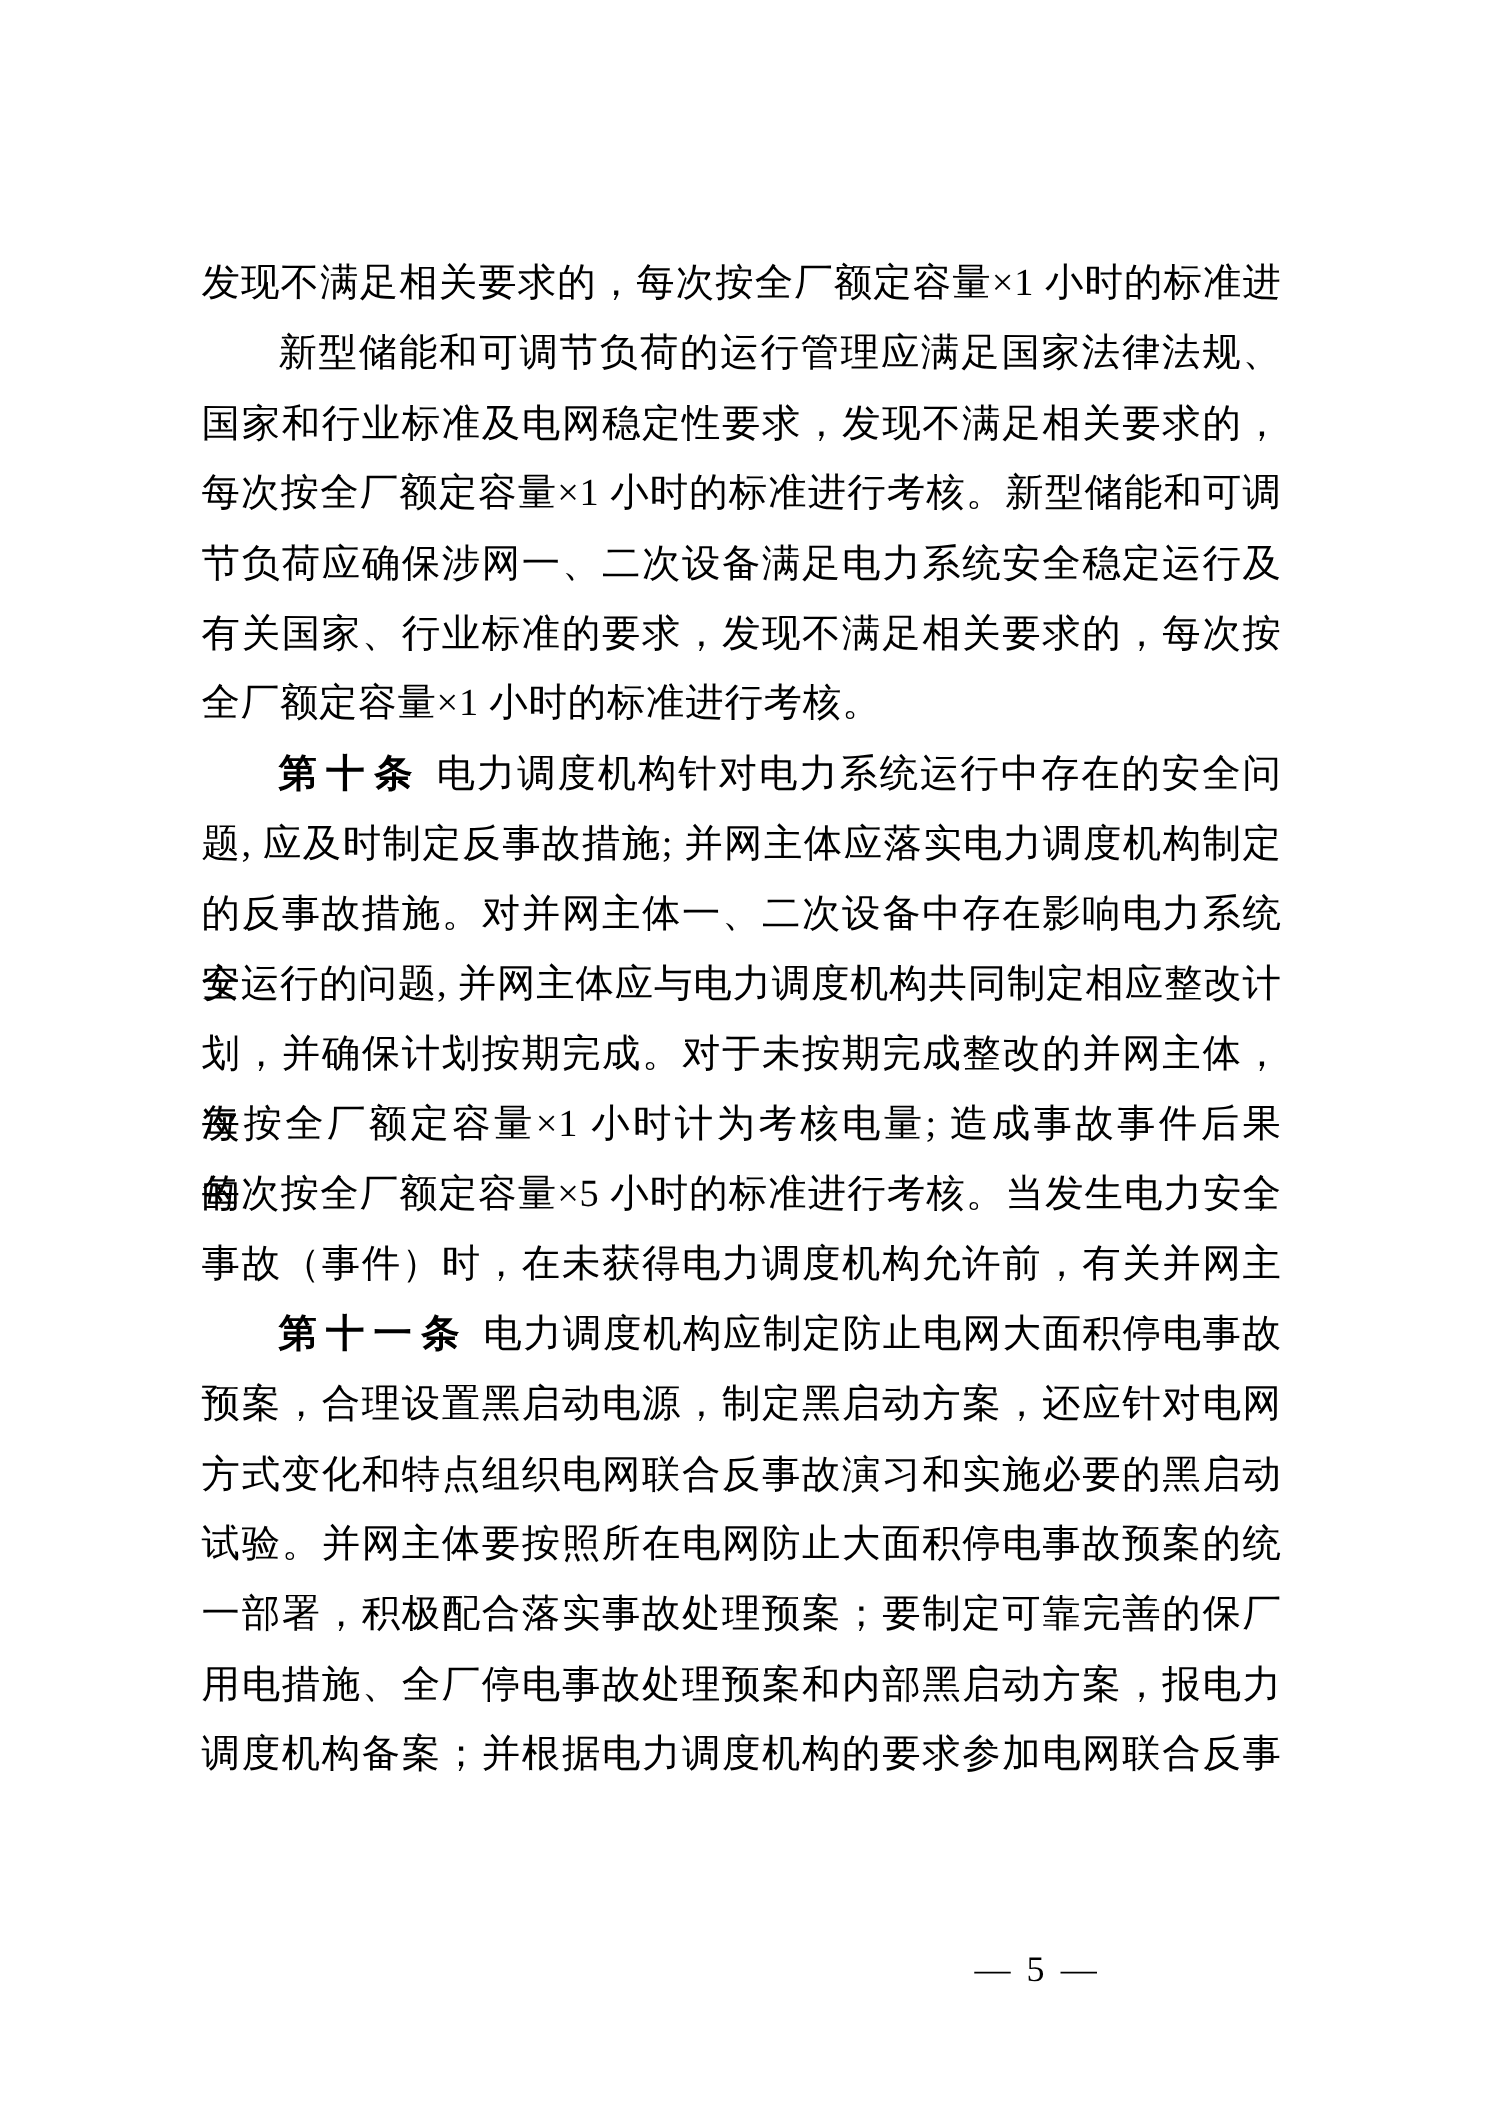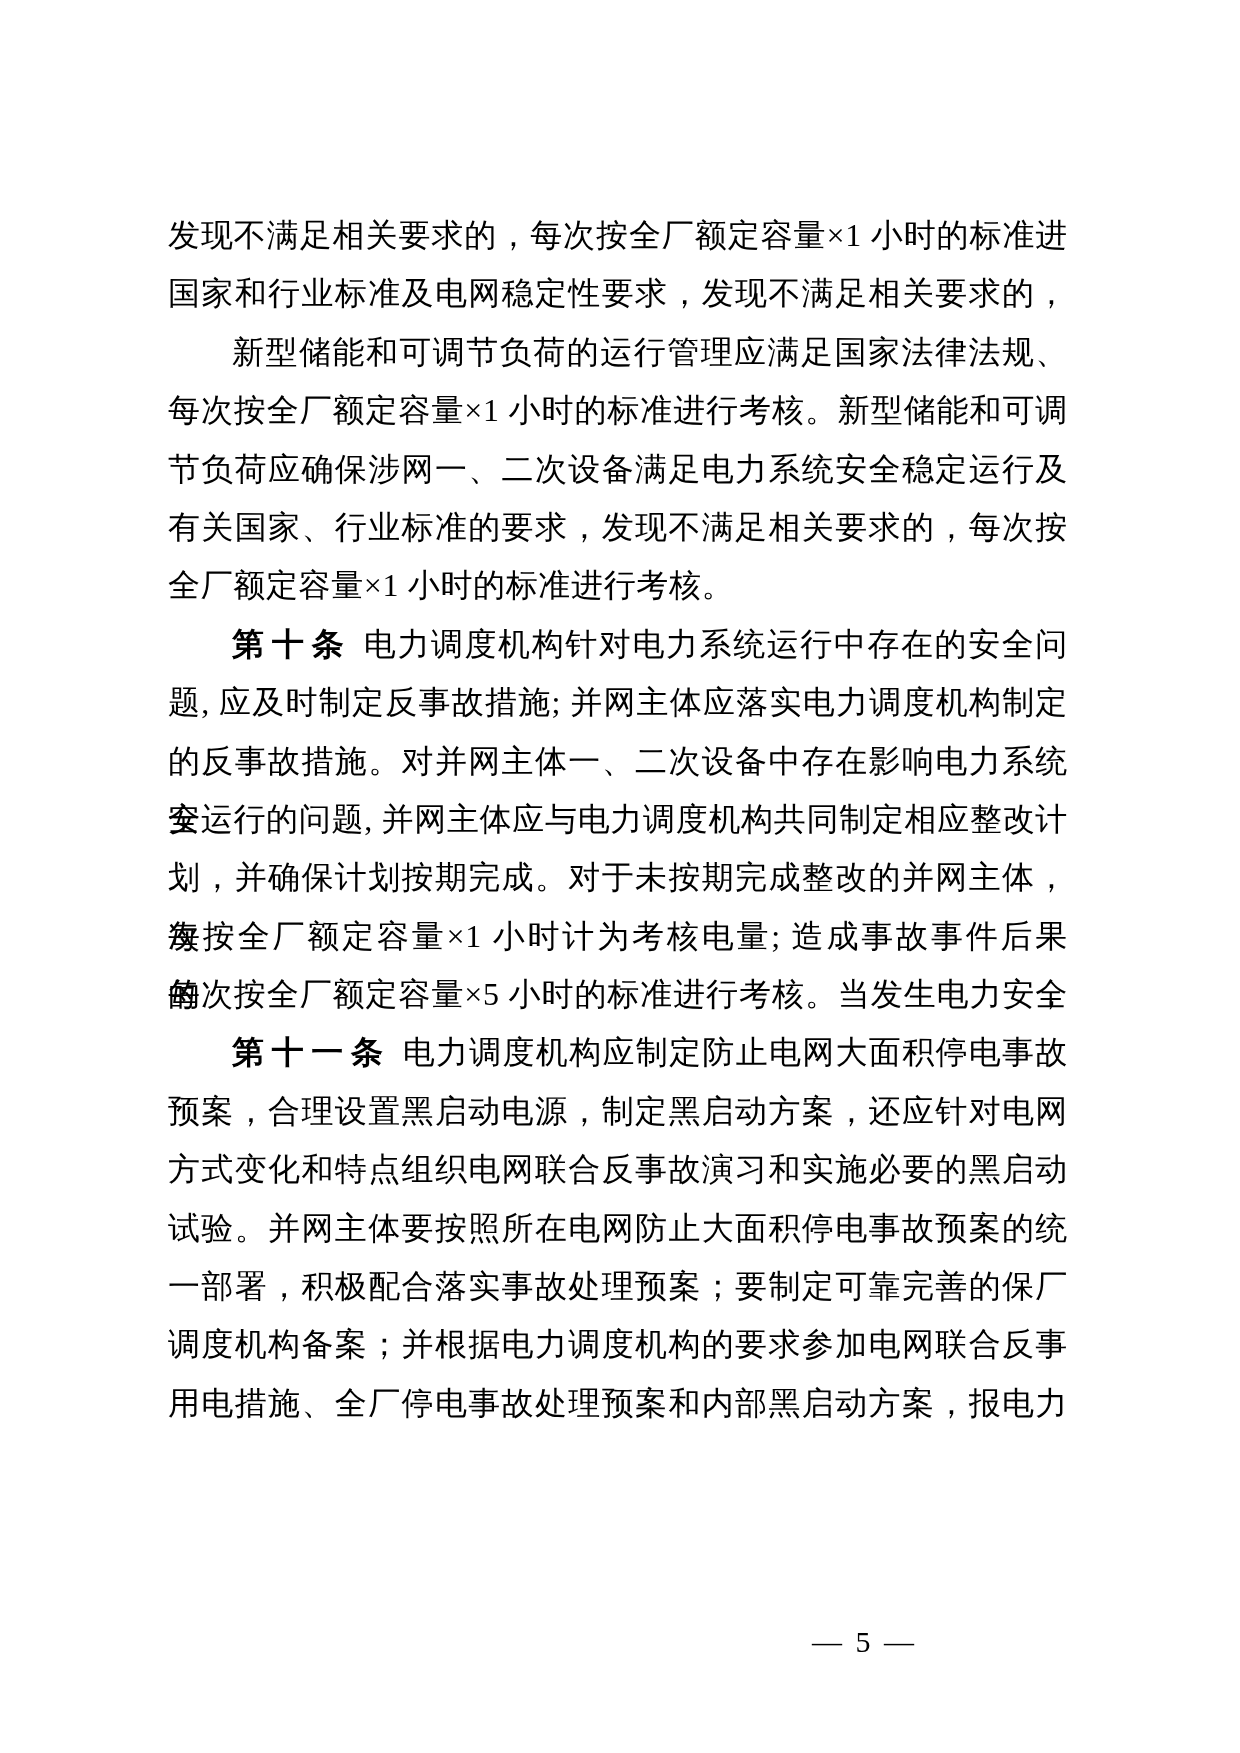--- a/index.html
+++ b/index.html
@@ -57,46 +57,47 @@
   }
 </style>
 </head>
 <body>
 
 <div class="page">
 
   <div class="text-block">
 
     <div class="line">发现不满足相关要求的，每次按全厂额定容量×1 小时的标准进</div>
+    <div class="line indent">新型储能和可调节负荷的运行管理应满足国家法律法规、</div>
     <div class="line">国家和行业标准及电网稳定性要求，发现不满足相关要求的，</div>
-    <div class="line indent">新型储能和可调节负荷的运行管理应满足国家法律法规、</div>
     <div class="line">每次按全厂额定容量×1 小时的标准进行考核。新型储能和可调</div>
     <div class="line">节负荷应确保涉网一、二次设备满足电力系统安全稳定运行及</div>
     <div class="line">有关国家、行业标准的要求，发现不满足相关要求的，每次按</div>
     <div class="line para-end">全厂额定容量×1 小时的标准进行考核。</div>
 
     <div class="line indent">
       <span class="head">第十条</span><span>电力调度机构针对电力系统运行中存在的安全问</span>
     </div>
 
     <div class="line">题, 应及时制定反事故措施; 并网主体应落实电力调度机构制定</div>
     <div class="line">的反事故措施。对并网主体一、二次设备中存在影响电力系统安</div>
     <div class="line">全运行的问题, 并网主体应与电力调度机构共同制定相应整改计</div>
     <div class="line">划，并确保计划按期完成。对于未按期完成整改的并网主体，每</div>
     <div class="line">次按全厂额定容量×1 小时计为考核电量; 造成事故事件后果的，</div>
     <div class="line">每次按全厂额定容量×5 小时的标准进行考核。当发生电力安全</div>
+    <div class="line">事故（事件）时，在未获得电力调度机构允许前，有关并网主</div>
 
     <div class="line indent">
       <span class="head">第十一条</span><span>电力调度机构应制定防止电网大面积停电事故</span>
     </div>
 
     <div class="line">预案，合理设置黑启动电源，制定黑启动方案，还应针对电网</div>
     <div class="line">方式变化和特点组织电网联合反事故演习和实施必要的黑启动</div>
     <div class="line">试验。并网主体要按照所在电网防止大面积停电事故预案的统</div>
     <div class="line">一部署，积极配合落实事故处理预案；要制定可靠完善的保厂</div>
+    <div class="line">用电措施、全厂停电事故处理预案和内部黑启动方案，报电力</div>
     <div class="line">调度机构备案；并根据电力调度机构的要求参加电网联合反事</div>
-    <div class="line">用电措施、全厂停电事故处理预案和内部黑启动方案，报电力</div>
 
   </div>
 
   <div class="page-number">— 5 —</div>
 
 </div>
 
 </body></html>

